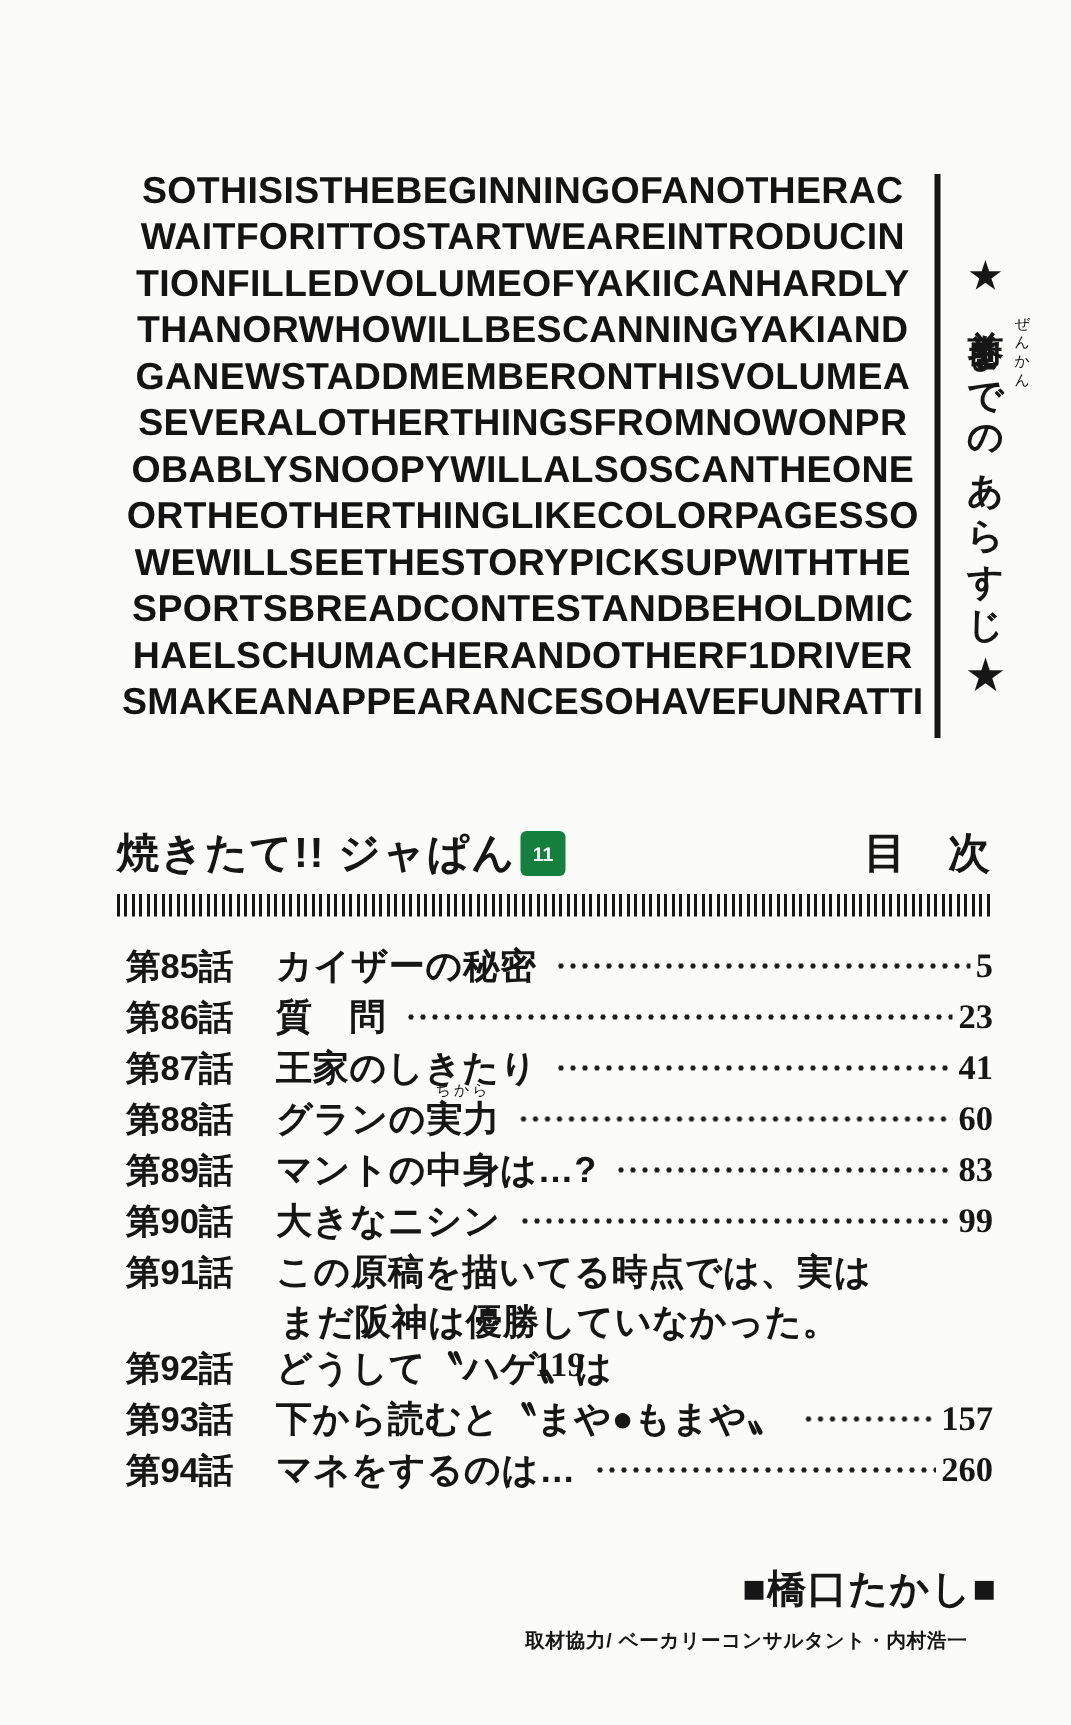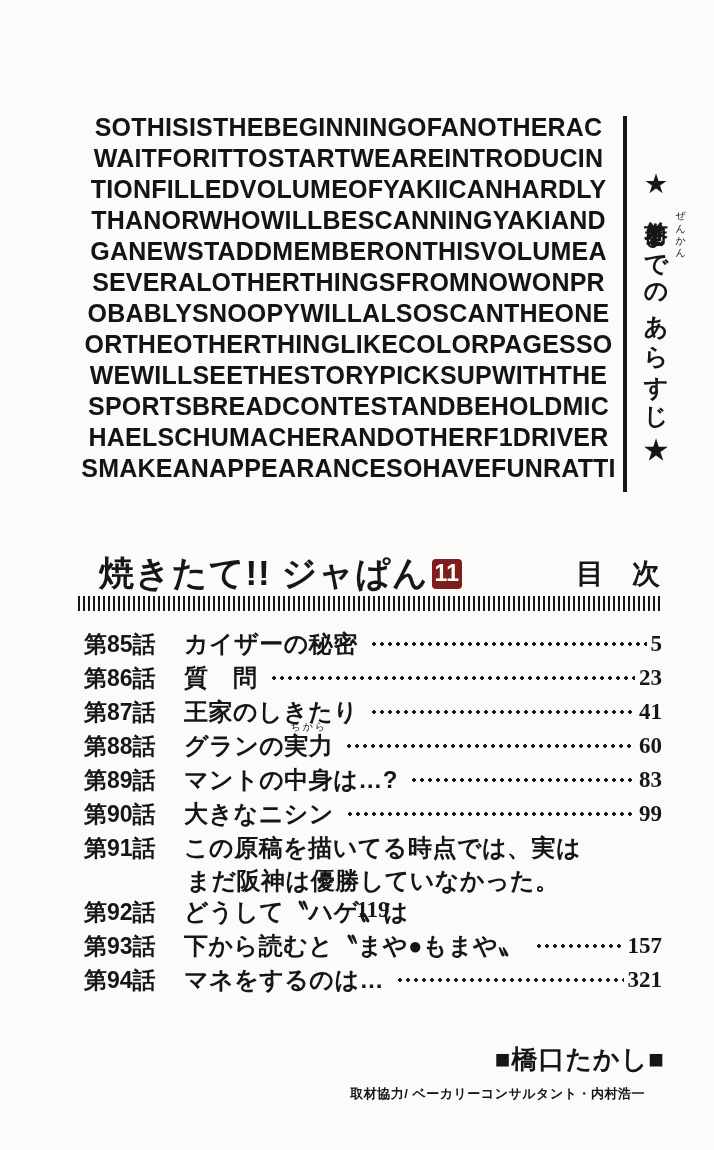--- a/index.html
+++ b/index.html
@@ -22,25 +22,25 @@
     writing-mode:vertical-rl; text-orientation:upright;
     font-size:24px; font-weight:bold; letter-spacing:3px; white-space:nowrap;
   }
   .vruby { position:relative; display:inline-block; }
   .vrt {
     position:absolute; right:-15px; top:3px;
     font-size:10px; font-weight:normal; letter-spacing:1px;
   }
   
   .toc-header { position:absolute; left:78px; top:550px; width:582px; display:flex; align-items:center; }
-  .series-title { font-size:35px; font-weight:bold; letter-spacing:1px; white-space:nowrap;margin-left:21px; }
+  .series-title { font-size:28px; font-weight:bold; letter-spacing:1px; white-space:nowrap; }
   .volume-badge {
     width:30px; height:30px; margin-left:3px; border-radius:4px;
-    background:#7f1d1d; color:#ffffff; display:flex; align-items:center; justify-content:center;
-    font-size:23px; font-weight:bold; flex:none;
+    background:#15803d; color:#ffffff; display:flex; align-items:center; justify-content:center;
+    font-size:13px; font-weight:bold; flex:none;
   }
   .toc-label { margin-left:auto; font-size:28px; font-weight:bold; white-space:nowrap; }
   
   .barcode {
     position:absolute; left:78px; top:596px; width:582px; height:15px;
     background:repeating-linear-gradient(90deg,#161616 0 2px, transparent 2px 5px);
   }
   
   .chapters { position:absolute; left:84px; top:627px; width:578px; }
   .row { display:flex; align-items:center; height:34px; font-weight:bold; }
@@ -164,21 +164,21 @@
       <span class="num">第93話</span>
       <span class="title">下から読むと〝まや●もまや〟</span>
       <span class="leader"></span>
       <span class="page-num">157</span>
     </div>
 
     <div class="row">
       <span class="num">第94話</span>
       <span class="title">マネをするのは…</span>
       <span class="leader"></span>
-      <span class="page-num">321</span>
+      <span class="page-num">260</span>
     </div>
 
   </div>
 
   <div class="author">■橋口たかし■</div>
   <div class="credit">取材協力/ ベーカリーコンサルタント・内村浩一</div>
 
 </div>
 
 </body></html>

